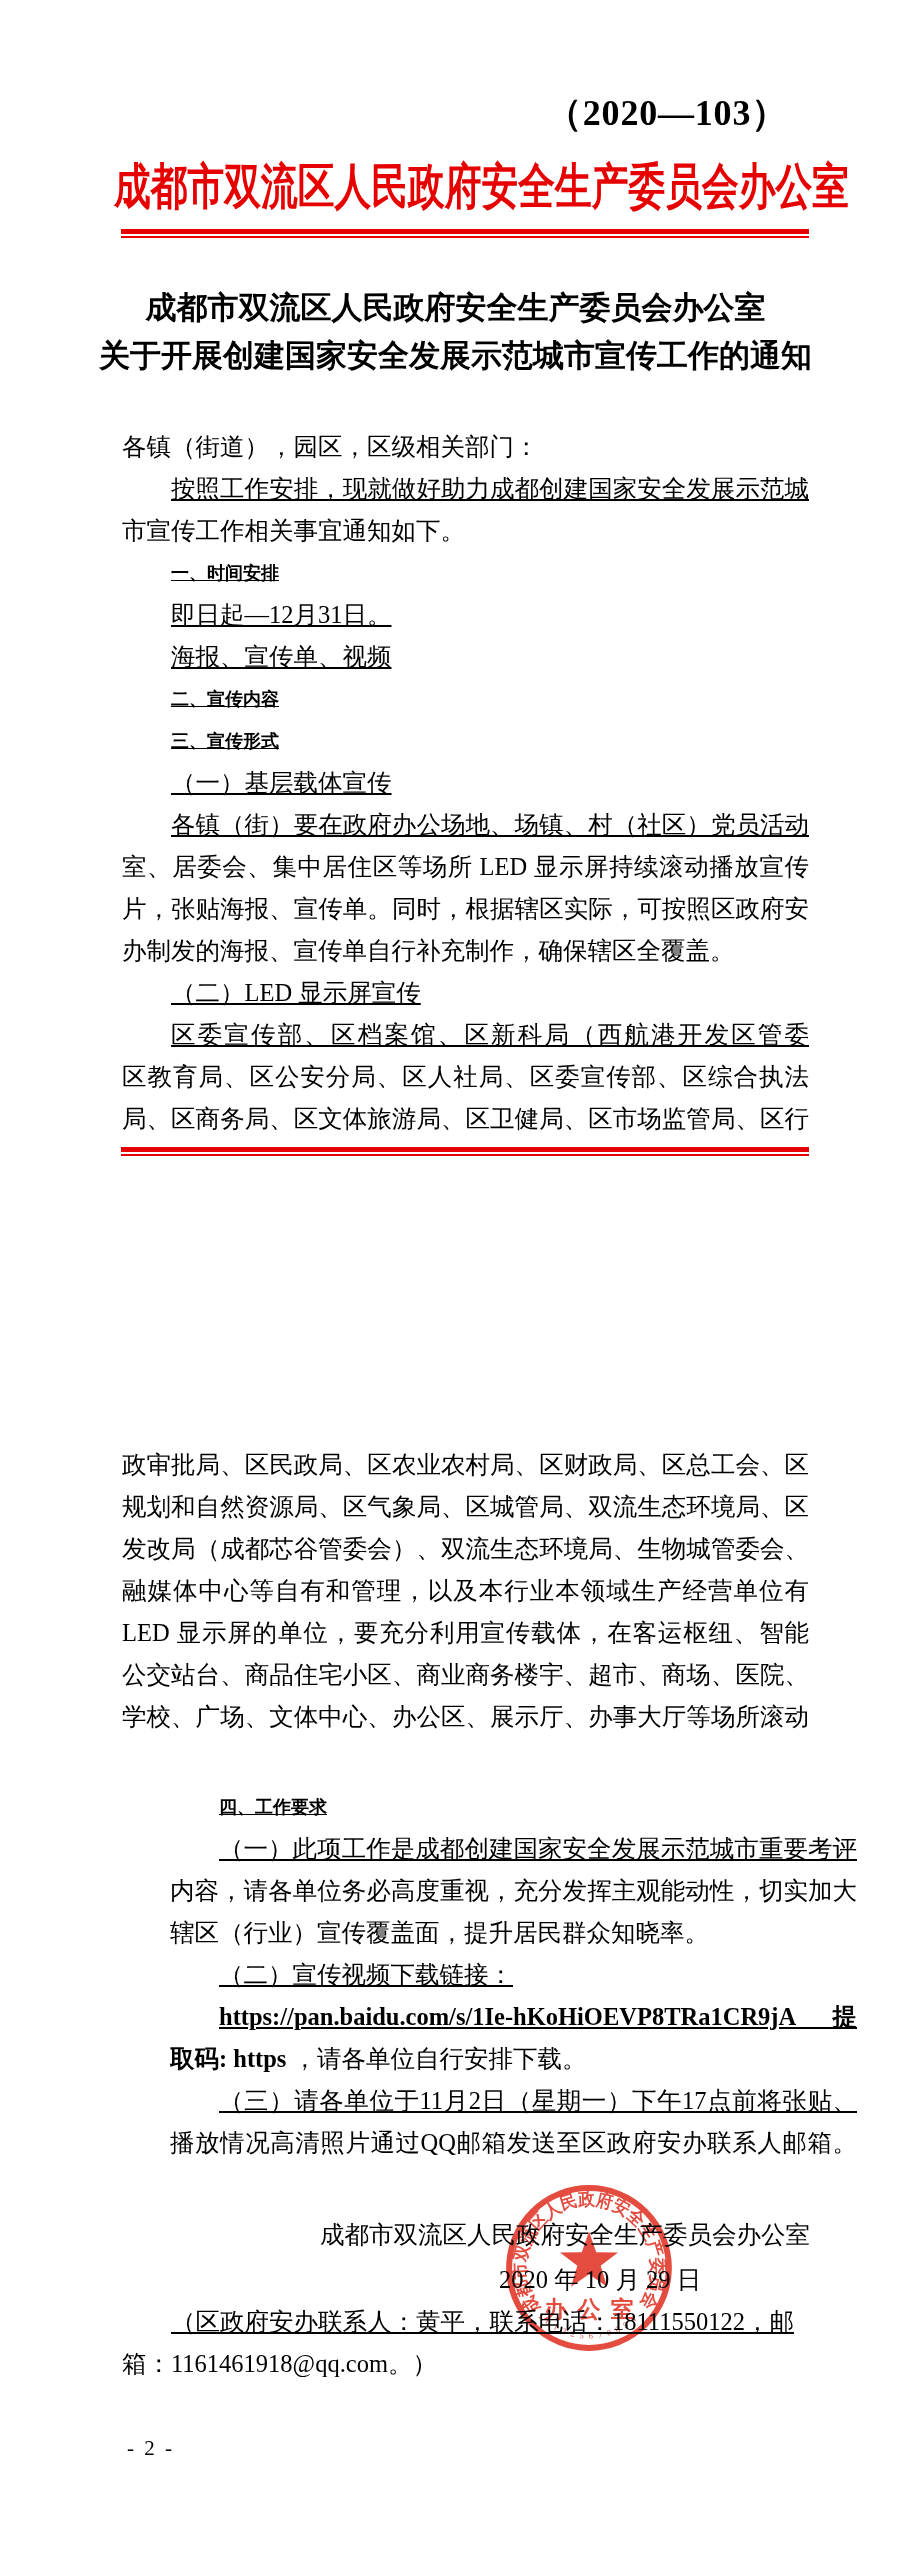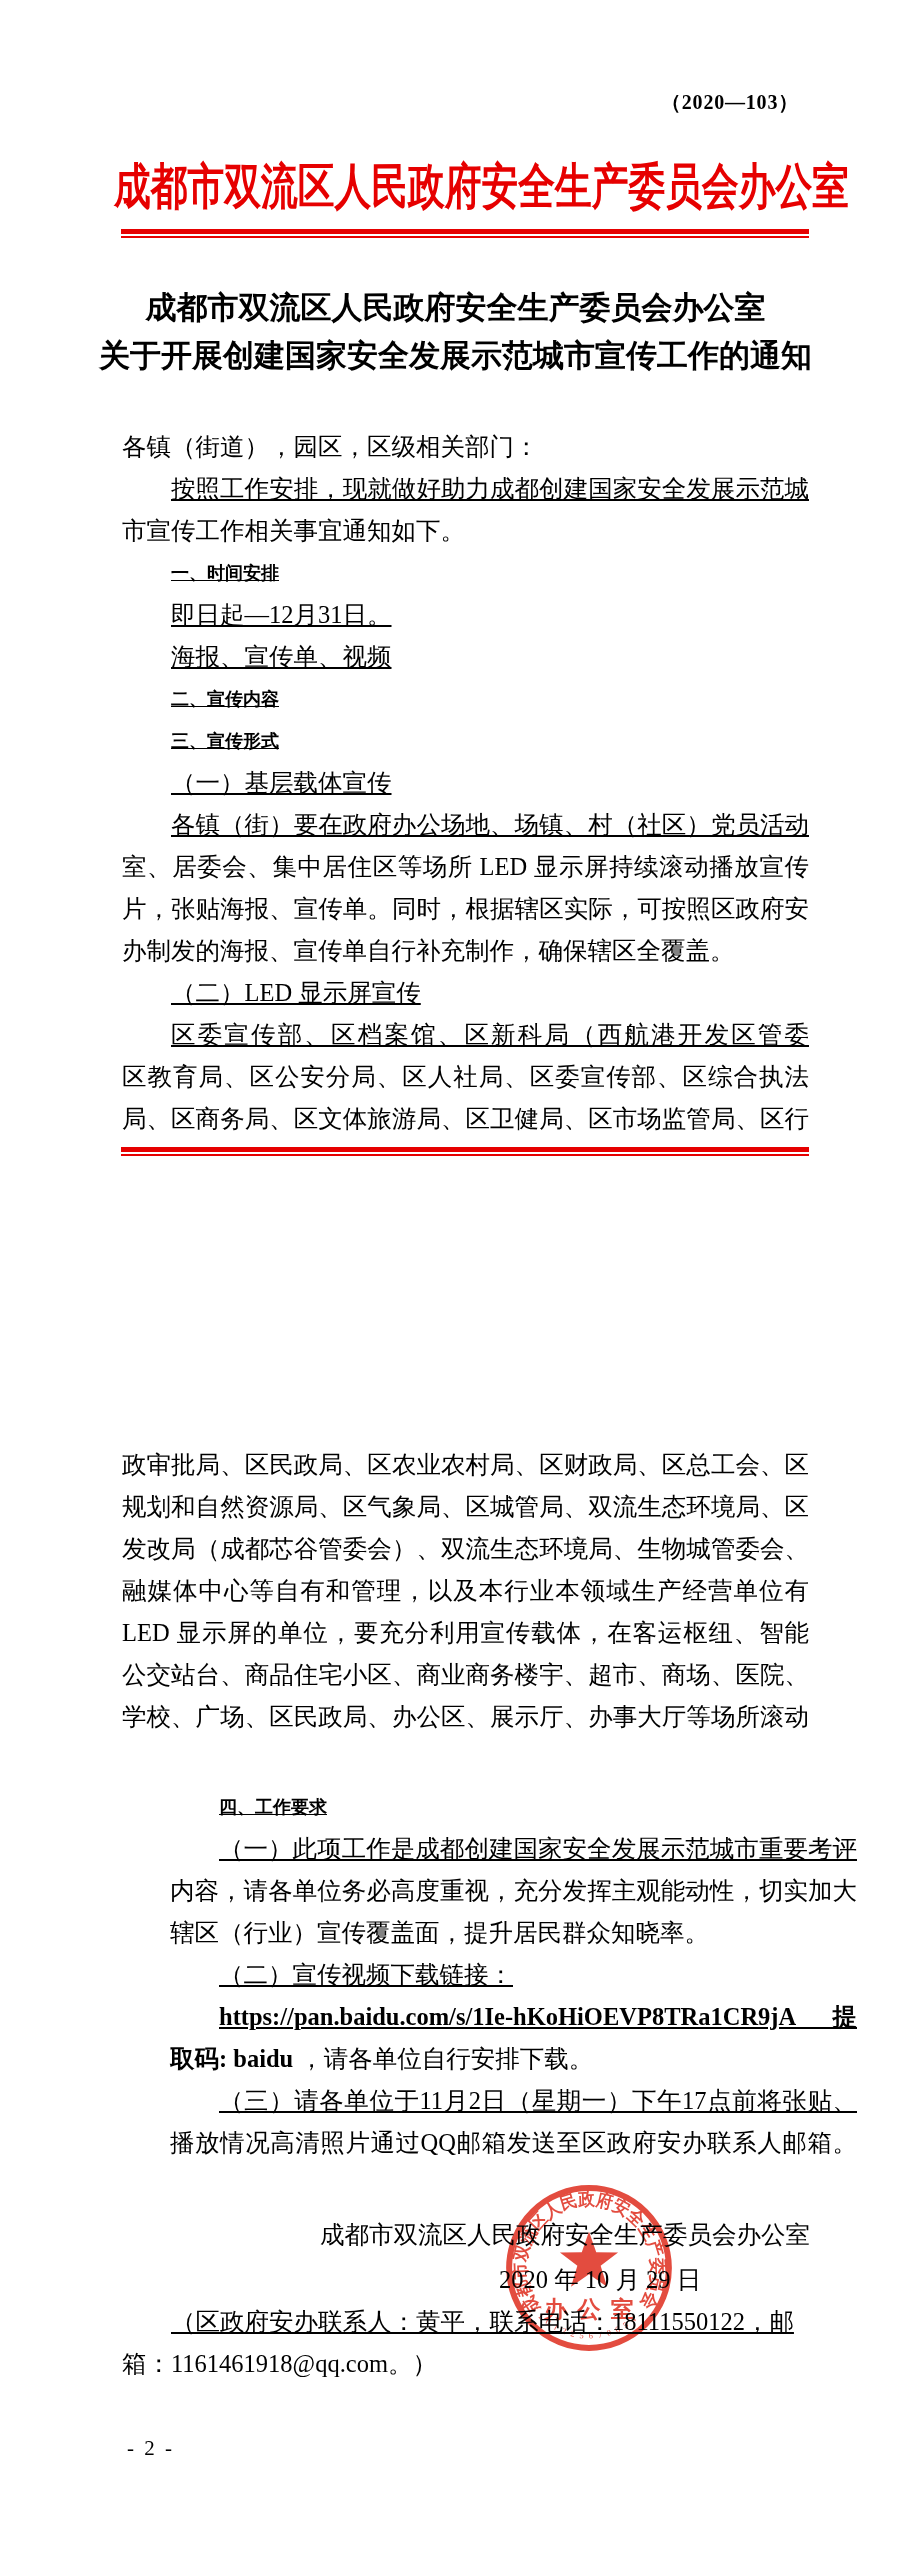--- a/index.html
+++ b/index.html
@@ -2,22 +2,22 @@
 <html style="font-size:13.5px"><head>
 <meta charset="utf-8">
 <style>
   html,body { margin:0; padding:0; background:#ffffff; }
   .page {
     position:relative; width:911px; height:2576px; background:#ffffff;
     font-family:"Liberation Serif","DejaVu Serif",serif; color:#000;
     overflow:hidden;
   }
   .doc-number {
-    position:absolute; top:89px; right:112px;
-    font-size:20px; font-weight:bold; letter-spacing:0.8px; white-space:nowrap;
+    position:absolute; top:89px; right:123px;
+    font-size:36px; font-weight:bold; letter-spacing:0.8px; white-space:nowrap;
   }
   .masthead {
     position:absolute; top:154px; left:0; width:100%;
     text-align:center; font-size:49px; font-weight:bold; color:#e60000;
     white-space:nowrap; transform:scaleX(0.75); transform-origin:50% 50%;
   }
   .red-rule {
     position:absolute; left:121px; width:688px; height:1.7px; background:#fff;
     border-top:5px solid #e60000; border-bottom:2.5px solid #e60000;
   }
@@ -92,31 +92,31 @@
 
   <div class="red-rule rule-mid"></div>
 
   <div class="block b2">
     <div class="line fill">政审批局、区民政局、区农业农村局、区财政局、区总工会、区</div>
     <div class="line fill">规划和自然资源局、区气象局、区城管局、双流生态环境局、区</div>
     <div class="line fill">发改局（成都芯谷管委会）、双流生态环境局、生物城管委会、区</div>
     <div class="line fill">融媒体中心等自有和管理，以及本行业本领域生产经营单位有</div>
     <div class="line fill">LED 显示屏的单位，要充分利用宣传载体，在客运枢纽、智能</div>
     <div class="line fill">公交站台、商品住宅小区、商业商务楼宇、超市、商场、医院、</div>
-    <div class="line fill">学校、广场、区民政局、办公区、展示厅、办事大厅等场所滚动</div>
+    <div class="line fill">学校、广场、文体中心、办公区、展示厅、办事大厅等场所滚动</div>
   </div>
 
   <div class="block b3">
     <div class="line indent hei">四、工作要求</div>
     <div class="line indent fill">（一）此项工作是成都创建国家安全发展示范城市重要考评</div>
     <div class="line fill">内容，请各单位务必高度重视，充分发挥主观能动性，切实加大</div>
     <div class="line">辖区（行业）宣传覆盖面，提升居民群众知晓率。</div>
     <div class="line indent">（二）宣传视频下载链接：</div>
     <div class="line indent fill bold">https://pan.baidu.com/s/1Ie-hKoHiOEVP8TRa1CR9jA 提</div>
-    <div class="line"><span class="bold">取码: baidu</span><span> ，请各单位自行安排下载。</span></div>
+    <div class="line"><span class="bold">取码: https</span><span> ，请各单位自行安排下载。</span></div>
     <div class="line indent fill">（三）请各单位于11月2日（星期一）下午17点前将张贴、</div>
     <div class="line fill">播放情况高清照片通过QQ邮箱发送至区政府安办联系人邮箱。</div>
   </div>
 
   <div class="sign-org">成都市双流区人民政府安全生产委员会办公室</div>
   <div class="sign-date">2020 年 10 月 29 日</div>
 
   <div class="contact-block">
     <div class="line indent">（区政府安办联系人：黄平，联系电话：18111550122，邮</div>
     <div class="line">箱：1161461918@qq.com。）</div>

